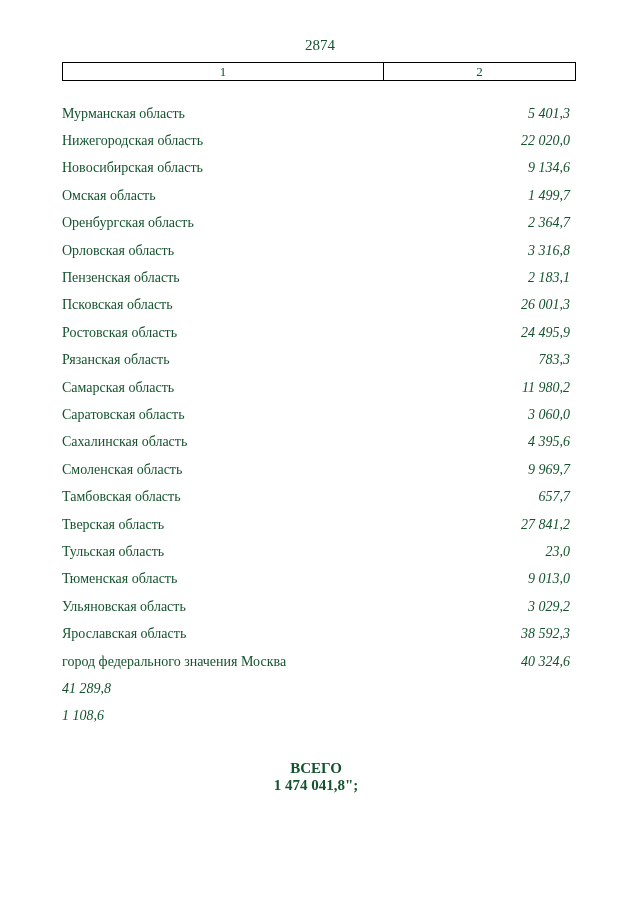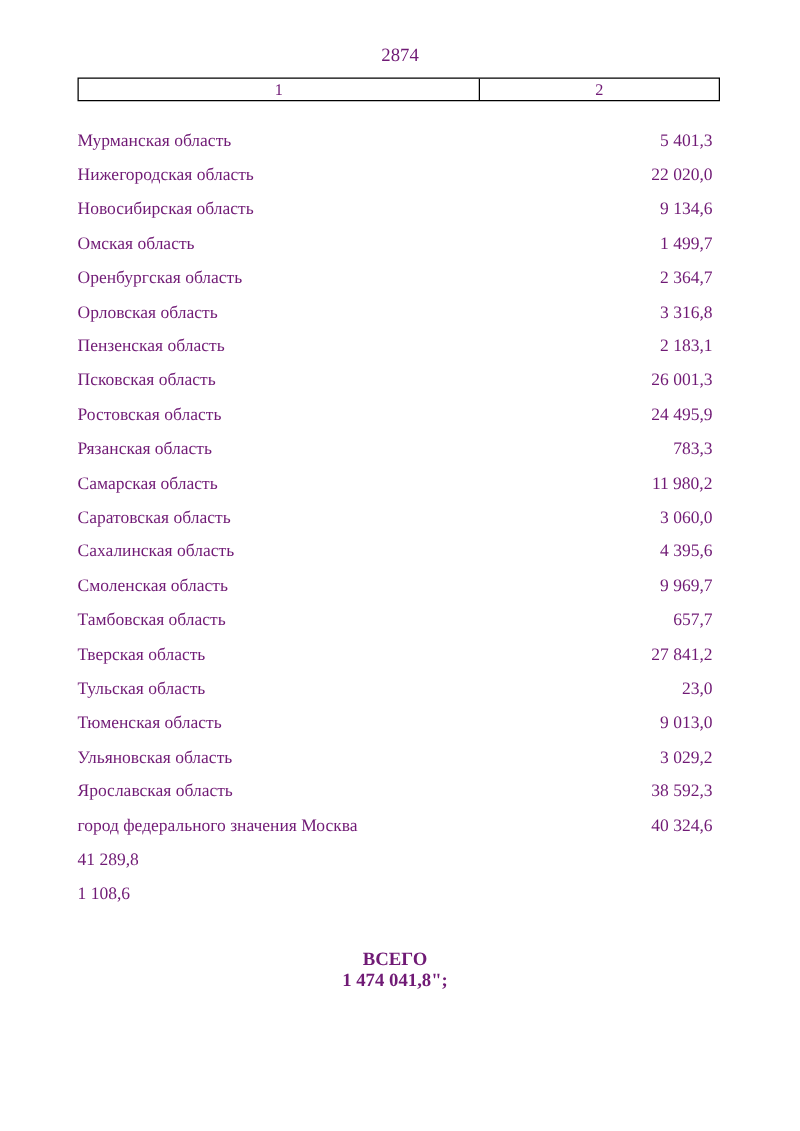--- a/index.html
+++ b/index.html
@@ -5,21 +5,21 @@
   html, body {
     margin: 0;
     padding: 0;
     background: #ffffff;
   }
   .page {
     position: relative;
     width: 640px;
     height: 905px;
     background: #ffffff;
-    color: #701a75;
+    color: #14532d;
     font-family: "Liberation Serif", "DejaVu Serif", serif;
     overflow: hidden;
   }
   .page-number {
     padding-top: 36px;
     text-align: center;
     font-size: 15px;
     line-height: 18px;
   }
   .header-box {
@@ -56,20 +56,21 @@
     align-items: center;
     justify-content: space-between;
     font-size: 14px;
   }
   .row .name {
     white-space: nowrap;
   }
   .row .value {
     white-space: nowrap;
     text-align: right;
+    font-style: italic;
   }
   .total-row {
     margin: 30px 0 0 62px;
     width: 508px;
     display: flex;
     align-items: center;
     justify-content: space-between;
     font-size: 15px;
     font-weight: bold;
     flex-direction: column;

